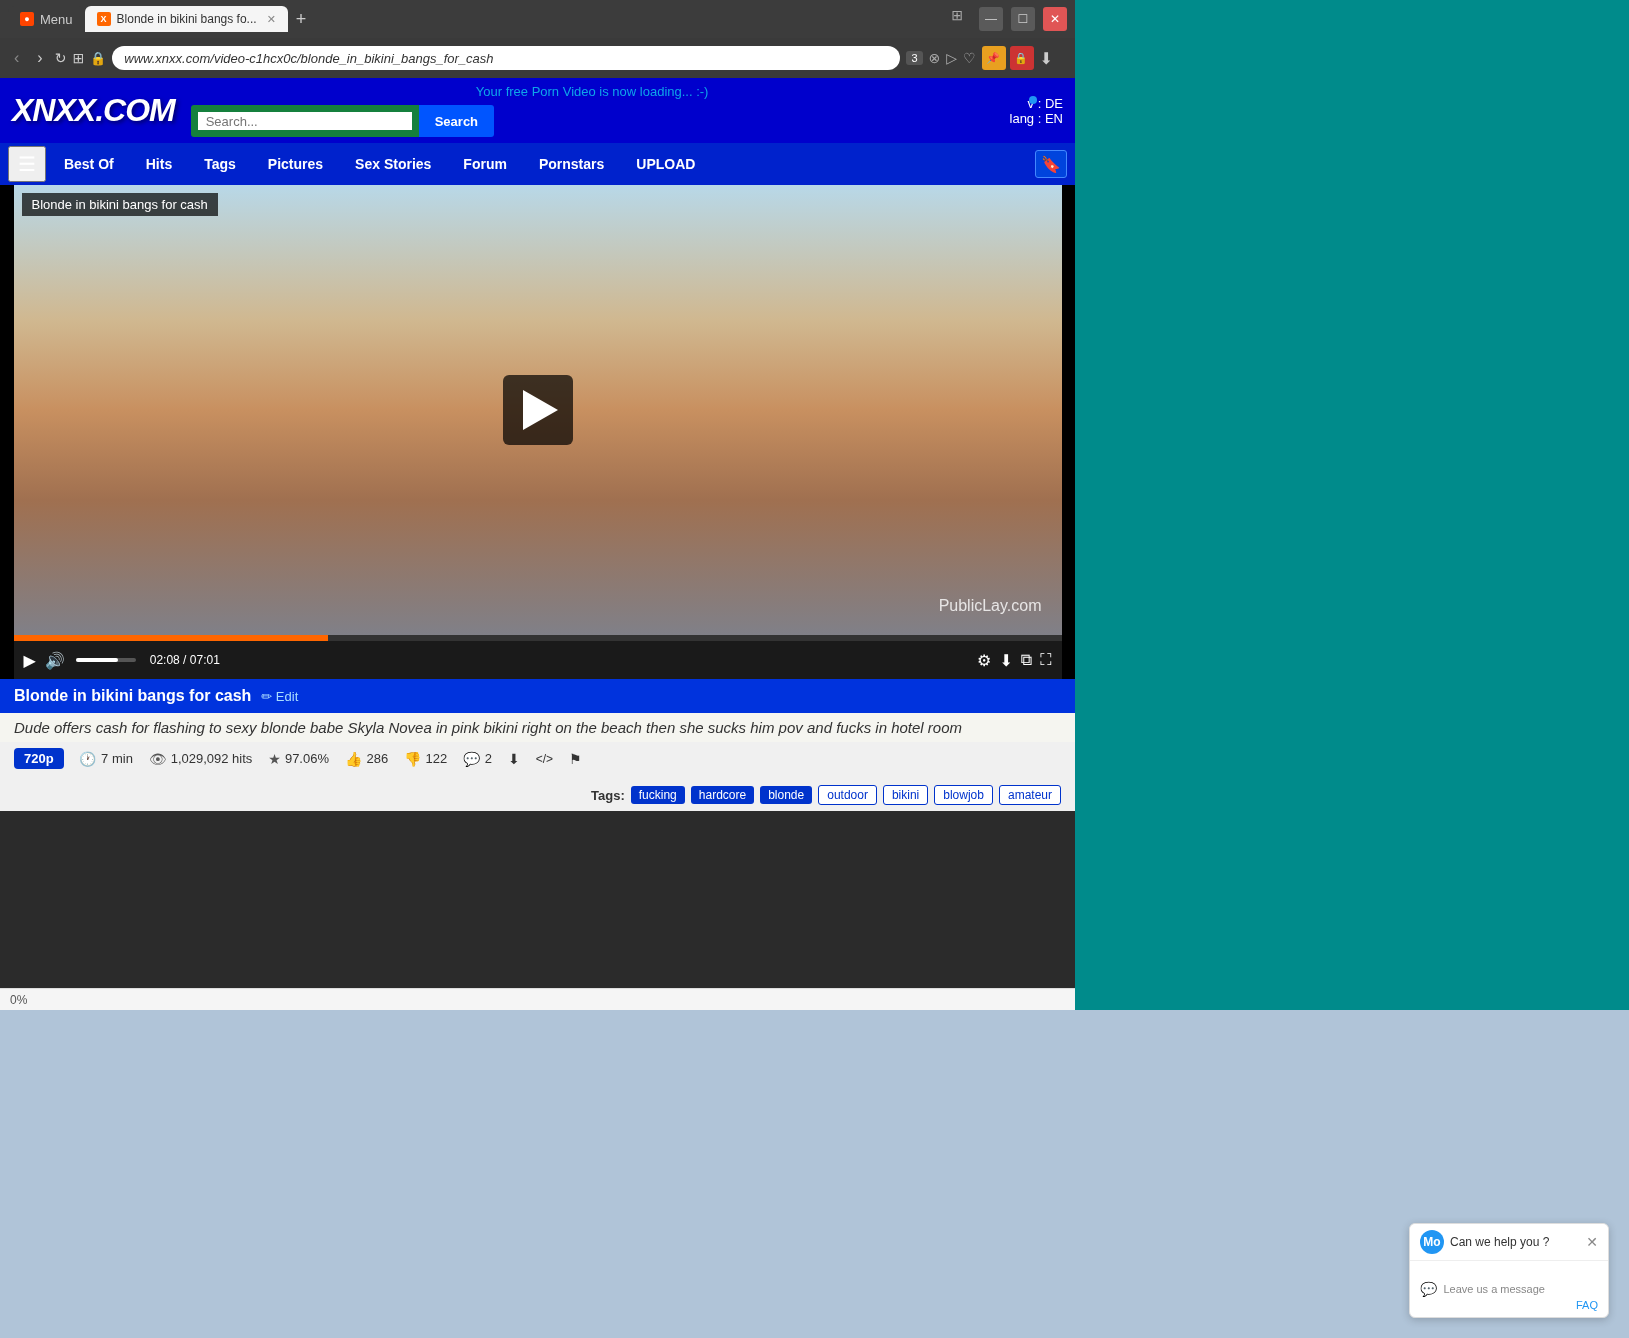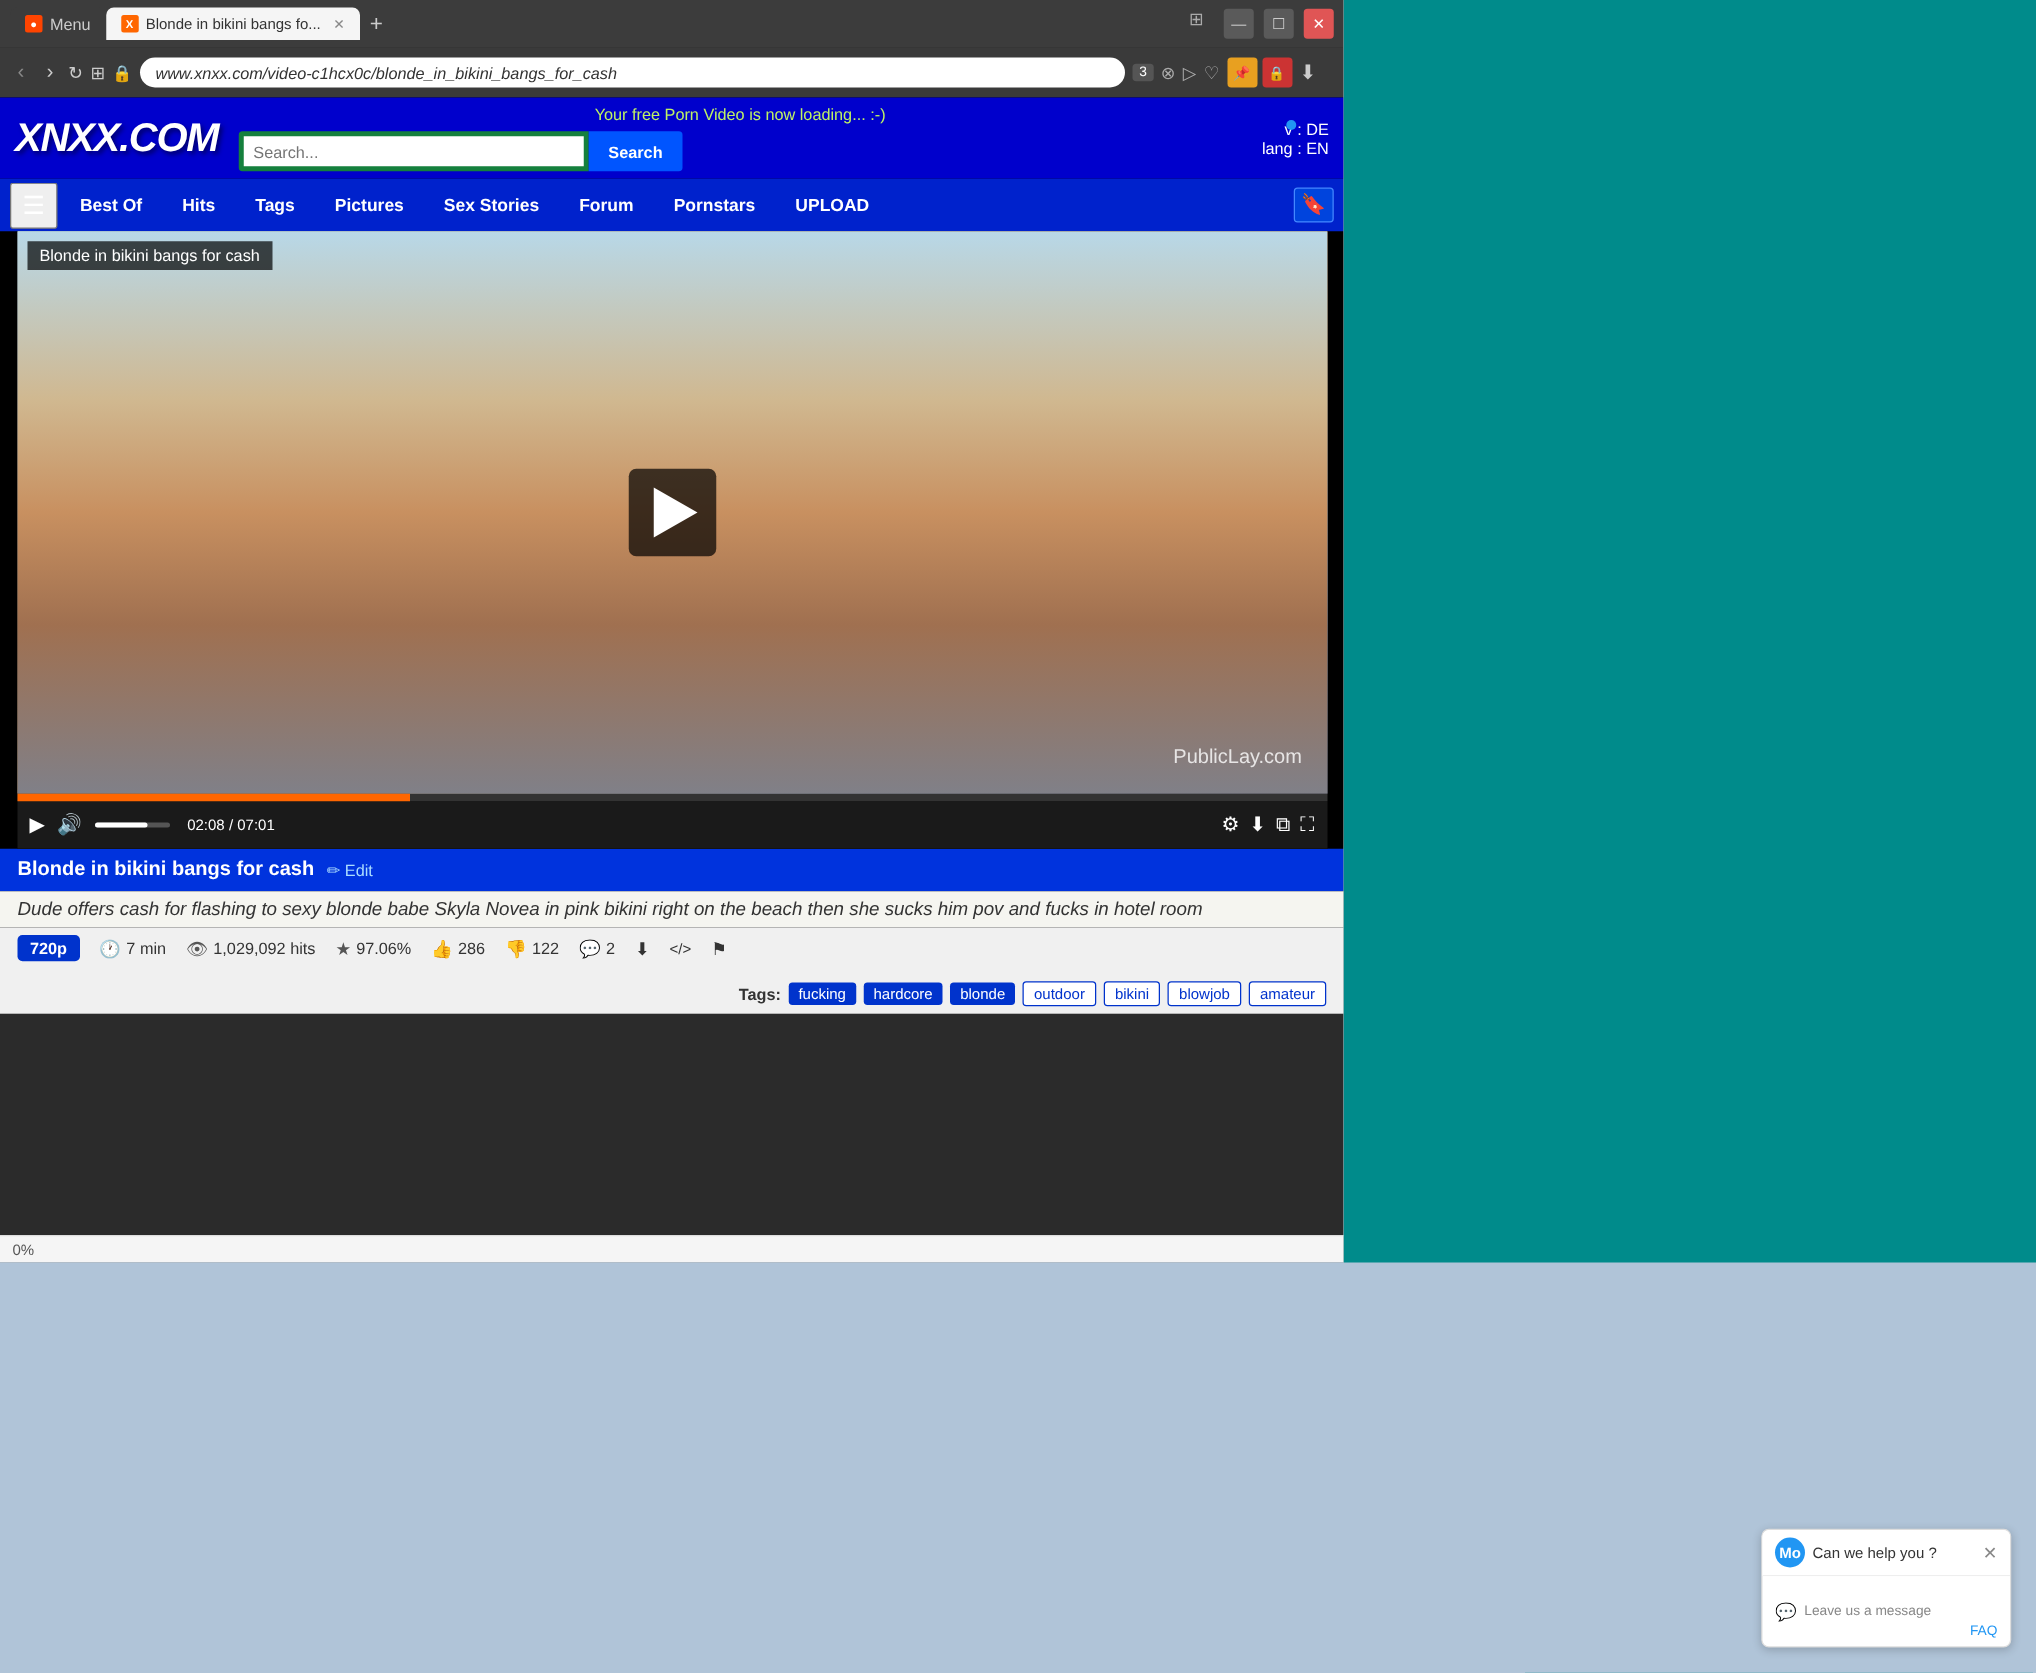--- a/index.html
+++ b/index.html
@@ -35,23 +35,23 @@
     .ext-btn { width: 24px; height: 24px; background: #555; border-radius: 3px; display: flex; align-items: center; justify-content: center; font-size: 11px; color: white; }
     .download-btn { color: #ccc; font-size: 16px; cursor: pointer; }
     .notification-dot { width: 8px; height: 8px; background: #2196f3; border-radius: 50%; position: absolute; top: 42px; right: 30px; }
 
     
     .site-content { width: 1075px; background: #000; }
     .site-header { background: #0000cc; padding: 6px 12px; display: flex; align-items: center; gap: 16px; }
     .xnxx-logo { font-size: 32px; font-weight: 900; color: white; font-style: italic; letter-spacing: -1px; text-shadow: 2px 2px 4px rgba(0,0,0,0.5); }
     .xnxx-logo span { color: #ffcc00; }
     .header-center { flex: 1; text-align: center; }
-    .loading-text { color: #bef264; font-size: 13px; margin-bottom: 6px; }
+    .loading-text { color: #0ea5e9; font-size: 13px; margin-bottom: 6px; }
     .search-row { display: flex; gap: 0; }
-    .search-input { width: 280px; height: 32px; border: 4px solid #15803d; padding: 0 8px; font-size: 13px; border-radius: 3px 0 0 3px; }
+    .search-input { width: 228px; height: 32px; border: 7px solid #15803d; padding: 0 8px; font-size: 13px; border-radius: 3px 0 0 3px; }
     .search-btn { height: 32px; background: #0055ff; color: white; border: none; padding: 0 16px; font-size: 13px; cursor: pointer; border-radius: 0 3px 3px 0; font-weight: bold; }
     .header-right { color: white; font-size: 13px; text-align: right; }
 
     
     .nav-bar { background: #0022cc; padding: 0 8px; display: flex; align-items: center; height: 42px; gap: 4px; }
     .hamburger-btn { color: white; font-size: 20px; cursor: pointer; padding: 4px 8px; }
     .nav-item { color: white; font-size: 14px; font-weight: bold; padding: 6px 14px; cursor: pointer; text-decoration: none; }
     .nav-bookmark { margin-left: auto; background: #0044dd; border: 1px solid #4488ff; color: white; width: 32px; height: 28px; display: flex; align-items: center; justify-content: center; cursor: pointer; border-radius: 3px; }
 
     

